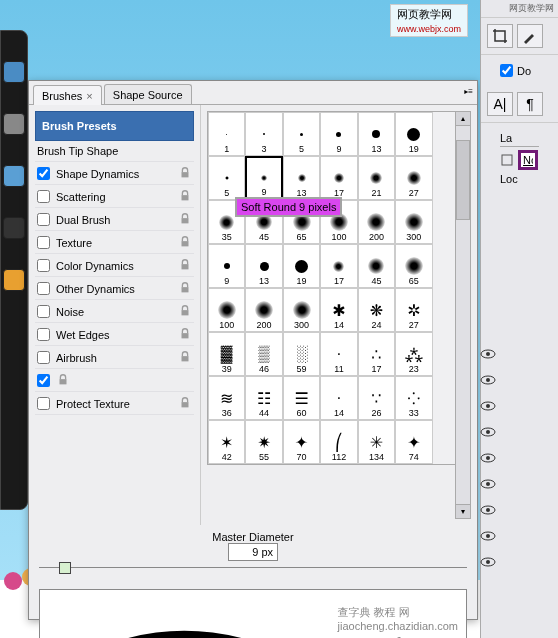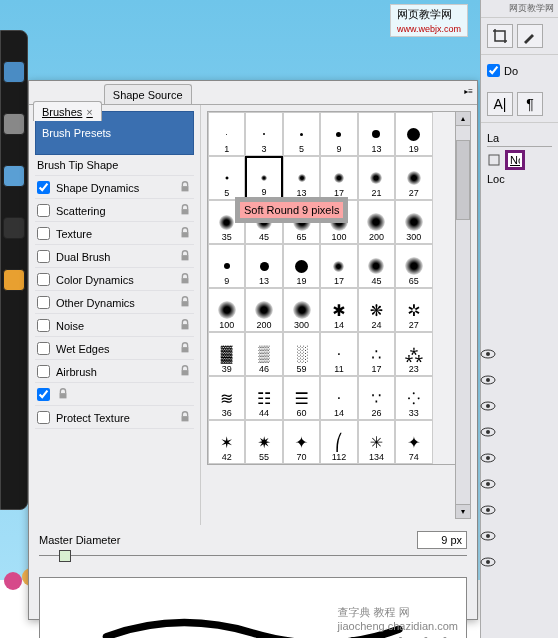--- a/index.html
+++ b/index.html
@@ -5,63 +5,63 @@
 * { box-sizing: border-box; margin: 0; padding: 0; font-family: sans-serif; font-size: 11px; }
 body { width: 558px; height: 638px; background: #fff; position: relative; overflow: hidden; }
 .sky { position: absolute; left: 0; top: 0; width: 480px; height: 580px; background: linear-gradient(#6fc5ea, #a6e0f8); }
 .phone { position: absolute; left: 0; top: 30px; width: 28px; height: 480px; background: #1a1a1a; border-radius: 0 8px 8px 0; border: 1px solid #444; }
 .phone-icon { width: 22px; height: 22px; margin: 30px 2px 4px; border-radius: 4px; background: #4a8cc4; border: 1px solid #222; }
 .phone-icon:nth-child(2){background:#888;} .phone-icon:nth-child(3){background:#5a9fd4;}
 .phone-icon:nth-child(4){background:#333;} .phone-icon:nth-child(5){background:#e8a030;}
 .panel { position: absolute; left: 28px; top: 80px; width: 450px; height: 540px; background: #eeeef0; border: 1px solid #888; box-shadow: 0 2px 8px rgba(0,0,0,.3); }
 .tabs { height: 24px; display: flex; align-items: flex-end; padding-left: 4px; border-bottom: 1px solid #aaa; position: relative; }
 .tab { padding: 4px 8px 3px; background: #e8e8ea; border: 1px solid #aaa; border-bottom: none; border-radius: 3px 3px 0 0; margin-right: 2px; cursor: pointer; }
-.tab.active { background: #f4f4f6; position: relative; top: 17px; text-decoration: underline; }
+.tab.active { background: #f4f4f6; position: relative; top: 1px; }
 .tab-close { margin-left: 4px; color: #666; cursor: pointer; }
 .menu-btn { position: absolute; right: 4px; top: 6px; font-size: 8px; cursor: pointer; }
 .panel-body { display: flex; height: 420px; }
 .left-col { width: 172px; padding: 6px; border-right: 1px solid #ccc; }
-.preset-header { background: #3a6fb0; color: #fff; padding: 15px 6px; border: 1px solid #2a5a98; }
+.preset-header { background: #3a6fb0; color: #fff; padding: 8px 6px; border: 1px solid #2a5a98; font-weight: bold; }
 .option-row { display: flex; align-items: flex-end; padding: 4px 2px; border-bottom: 1px solid #e0e0e4; }
 .option-row input[type=checkbox] { margin-right: 6px; }
 .option-row .label { flex: 1; }
 .lock-icon { width: 14px; height: 14px; opacity: .6; }
 .lock-icon svg { width: 14px; height: 14px; fill: #555; }
 .no-check { padding-left: 2px; }
 .grid-wrap { flex: 1; padding: 6px; overflow: hidden; position: relative; }
 .grid { display: grid; grid-template-columns: repeat(7, 1fr); gap: 0; border: 1px solid #aaa; }
 .cell { border: 1px solid #ccc; height: 44px; display: flex; flex-direction: column; align-items: center; justify-content: center; position: relative; cursor: pointer; background: #fff; }
 .cell.sel { border: 2px solid #000; }
 .blank { background: #f0f0f2; border-color: #f0f0f2; }
 .swatch { width: 20px; height: 20px; display: flex; align-items: center; justify-content: center; }
 .dot { border-radius: 50%; background: #000; }
 .fuzzy { border-radius: 50%; background: radial-gradient(circle, #000 0%, #000 25%, transparent 75%); }
 .cell-label { position: absolute; bottom: 1px; font-size: 9px; }
 .scroll { position: absolute; right: 6px; top: 6px; bottom: 6px; width: 16px; background: #e0e0e4; border: 1px solid #aaa; }
 .scroll-up, .scroll-down { height: 14px; text-align: center; font-size: 8px; line-height: 14px; background: #d4d4d8; border-bottom: 1px solid #aaa; cursor: pointer; }
 .scroll-down { position: absolute; bottom: 0; width: 100%; border-top: 1px solid #aaa; border-bottom: none; }
 .scroll-thumb { height: 80px; margin-top: 14px; background: #c8c8cc; border: 1px solid #aaa; cursor: pointer; }
-.tooltip { position: absolute; left: 34px; top: 92px; background: #fca5a5; border: 5px solid #a3a3a3; padding: 2px 4px; z-index: 10; white-space: nowrap; }
-.diameter { padding: 6px 10px; display: flex; align-items: center; }
+.tooltip { position: absolute; left: 34px; top: 92px; background: #d946ef; border: 2px solid #a3a3a3; padding: 2px 4px; z-index: 10; white-space: nowrap; }
+.diameter { padding: 6px 10px; display: flex; align-items: center; flex-direction: column; }
 .diameter .label { flex: 1; }
 .diameter input { width: 50px; text-align: right; padding: 2px 4px; border: 1px solid #888; }
 .slider { margin: 0 10px 8px; height: 14px; position: relative; border-top: 1px solid #888; }
 .slider-thumb { position: absolute; left: 20px; top: -6px; width: 12px; height: 12px; background: #d8f0d0; border: 1px solid #444; cursor: pointer; }
 .preview { margin: 4px 10px; height: 90px; border: 1px solid #888; background: #fff; position: relative; overflow: hidden; }
 .stroke { position: absolute; left: 5%; top: 40px; width: 90%; height: 30px; }
 .stroke svg { width: 100%; height: 100%; }
 .watermark { position: absolute; right: 10px; bottom: 2px; display: flex; align-items: center; gap: 4px; }
 .wm-badge { background: #000; color: #fff; font-weight: bold; font-size: 18px; padding: 2px 6px; border-radius: 3px; }
 .wm-text { font-size: 22px; font-weight: bold; color: #333; }
 .right-rail { position: absolute; right: 0; top: 0; width: 78px; height: 638px; background: #e8e8ec; border-left: 1px solid #aaa; }
 .rail-header { text-align: right; padding: 2px 4px; font-size: 9px; color: #666; border-bottom: 1px solid #ccc; }
 .rail-tools { padding: 6px; display: flex; flex-wrap: wrap; gap: 4px; }
 .rail-btn { width: 26px; height: 24px; background: #f0f0f4; border: 1px solid #aaa; display: flex; align-items: center; justify-content: center; cursor: pointer; font-size: 14px; }
 .rail-sec { padding: 6px; border-top: 1px solid #ccc; font-size: 10px; }
-.rail-sec .row { display: flex; align-items: center; gap: 4px; margin: 3px 0; }
+.rail-sec .row { display: flex; align-items: center; gap: 4px; margin: 3px 13px; }
 .rail-input { width: 20px; border: 3px solid #701a75; padding: 1px 2px; text-decoration: underline; }
 .eye-col { position: absolute; right: 62px; top: 336px; }
 .eye { width: 16px; height: 16px; margin: 10px 0; }
 .eye svg { width: 16px; height: 16px; }
 .flowers { position: absolute; left: 0; bottom: 42px; width: 70px; height: 40px; }
 .flower { position: absolute; width: 18px; height: 18px; border-radius: 50%; }
 .flower:nth-child(1){left:4px;bottom:6px;background:#d64a8a;}
 .flower:nth-child(2){left:22px;bottom:10px;background:#f0b050;}
 .flower:nth-child(3){left:40px;bottom:4px;background:#e070a0;}
 .footer-text { position: absolute; bottom: 6px; right: 100px; font-size: 10px; color: #888; }
@@ -107,29 +107,29 @@
           <div class="option-row">
             <input type="checkbox" style="">
             <span class="label">Scattering</span>
             <span class="lock-icon"><svg viewBox="0 0 16 16">
                 <rect x="4" y="7" width="8" height="6" fill="#666"></rect>
                 <path d="M5 7V5a3 3 0 016 0v2" fill="none" stroke="#666" stroke-width="1.5"></path>
               </svg></span>
           </div>
           <div class="option-row">
             <input type="checkbox" style="">
+            <span class="label">Dual Brush</span>
+            <span class="lock-icon"><svg viewBox="0 0 16 16">
+                <rect x="4" y="7" width="8" height="6" fill="#666"></rect>
+                <path d="M5 7V5a3 3 0 016 0v2" fill="none" stroke="#666" stroke-width="1.5"></path>
+              </svg></span>
+          </div>
+          <div class="option-row">
+            <input type="checkbox" style="">
             <span class="label">Texture</span>
-            <span class="lock-icon"><svg viewBox="0 0 16 16">
-                <rect x="4" y="7" width="8" height="6" fill="#666"></rect>
-                <path d="M5 7V5a3 3 0 016 0v2" fill="none" stroke="#666" stroke-width="1.5"></path>
-              </svg></span>
-          </div>
-          <div class="option-row">
-            <input type="checkbox" style="">
-            <span class="label">Dual Brush</span>
             <span class="lock-icon"><svg viewBox="0 0 16 16">
                 <rect x="4" y="7" width="8" height="6" fill="#666"></rect>
                 <path d="M5 7V5a3 3 0 016 0v2" fill="none" stroke="#666" stroke-width="1.5"></path>
               </svg></span>
           </div>
           <div class="option-row">
             <input type="checkbox" style="">
             <span class="label">Color Dynamics</span>
             <span class="lock-icon"><svg viewBox="0 0 16 16">
                 <rect x="4" y="7" width="8" height="6" fill="#666"></rect>

